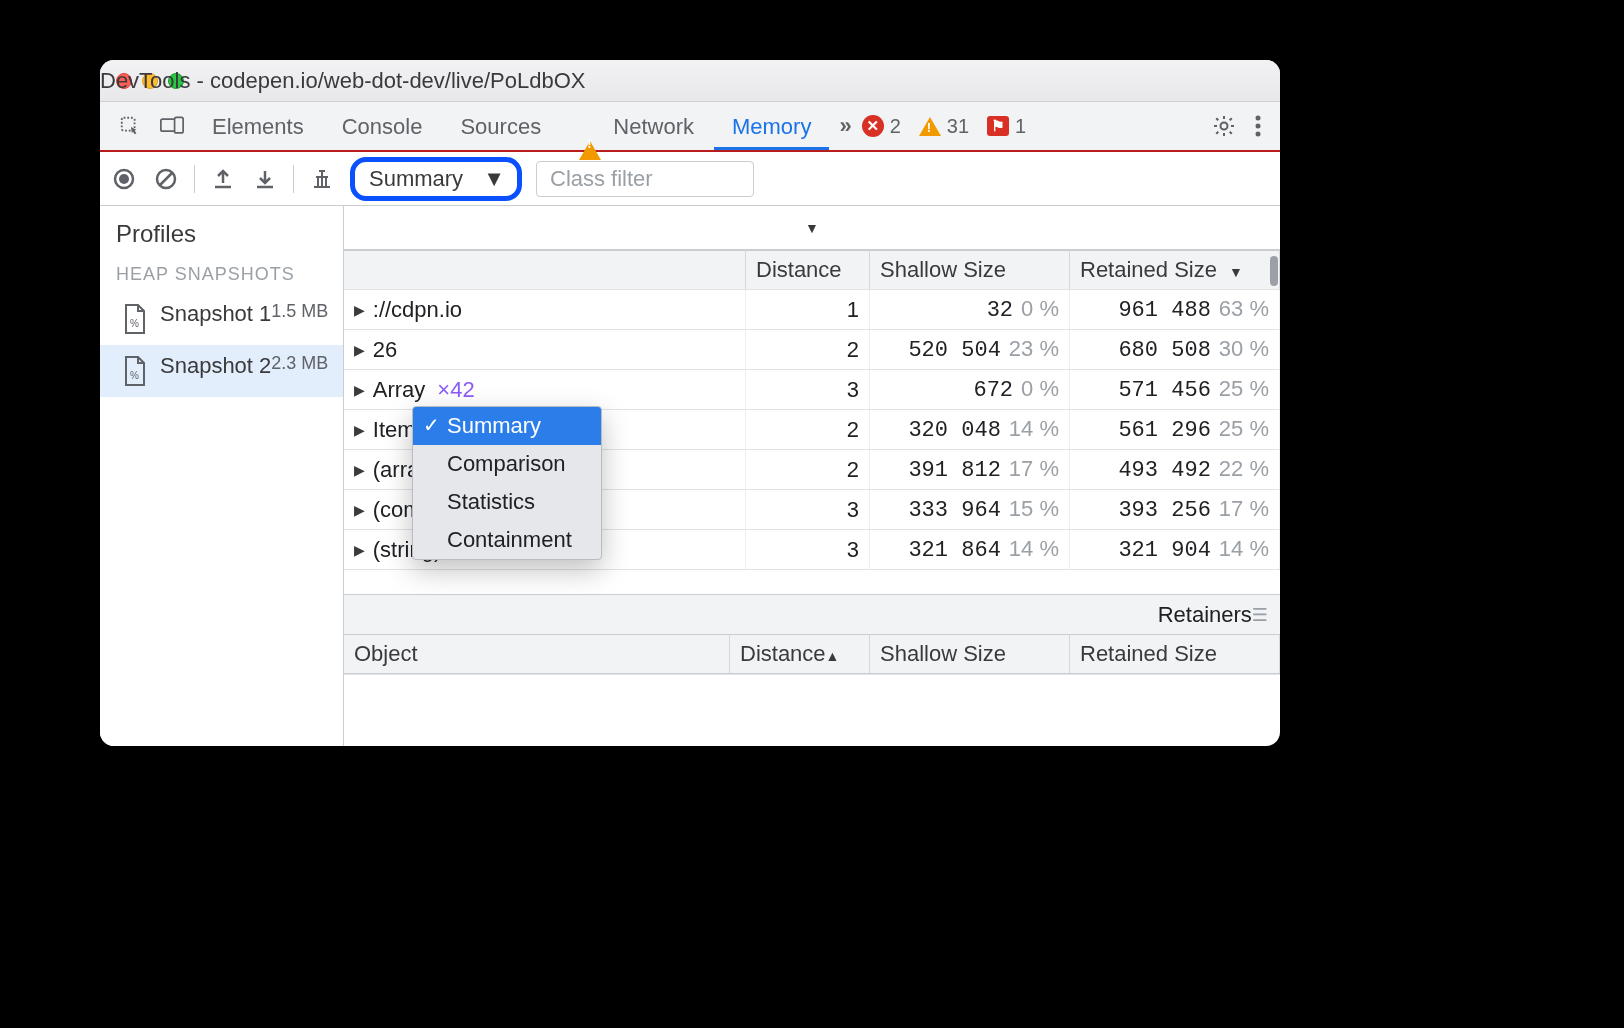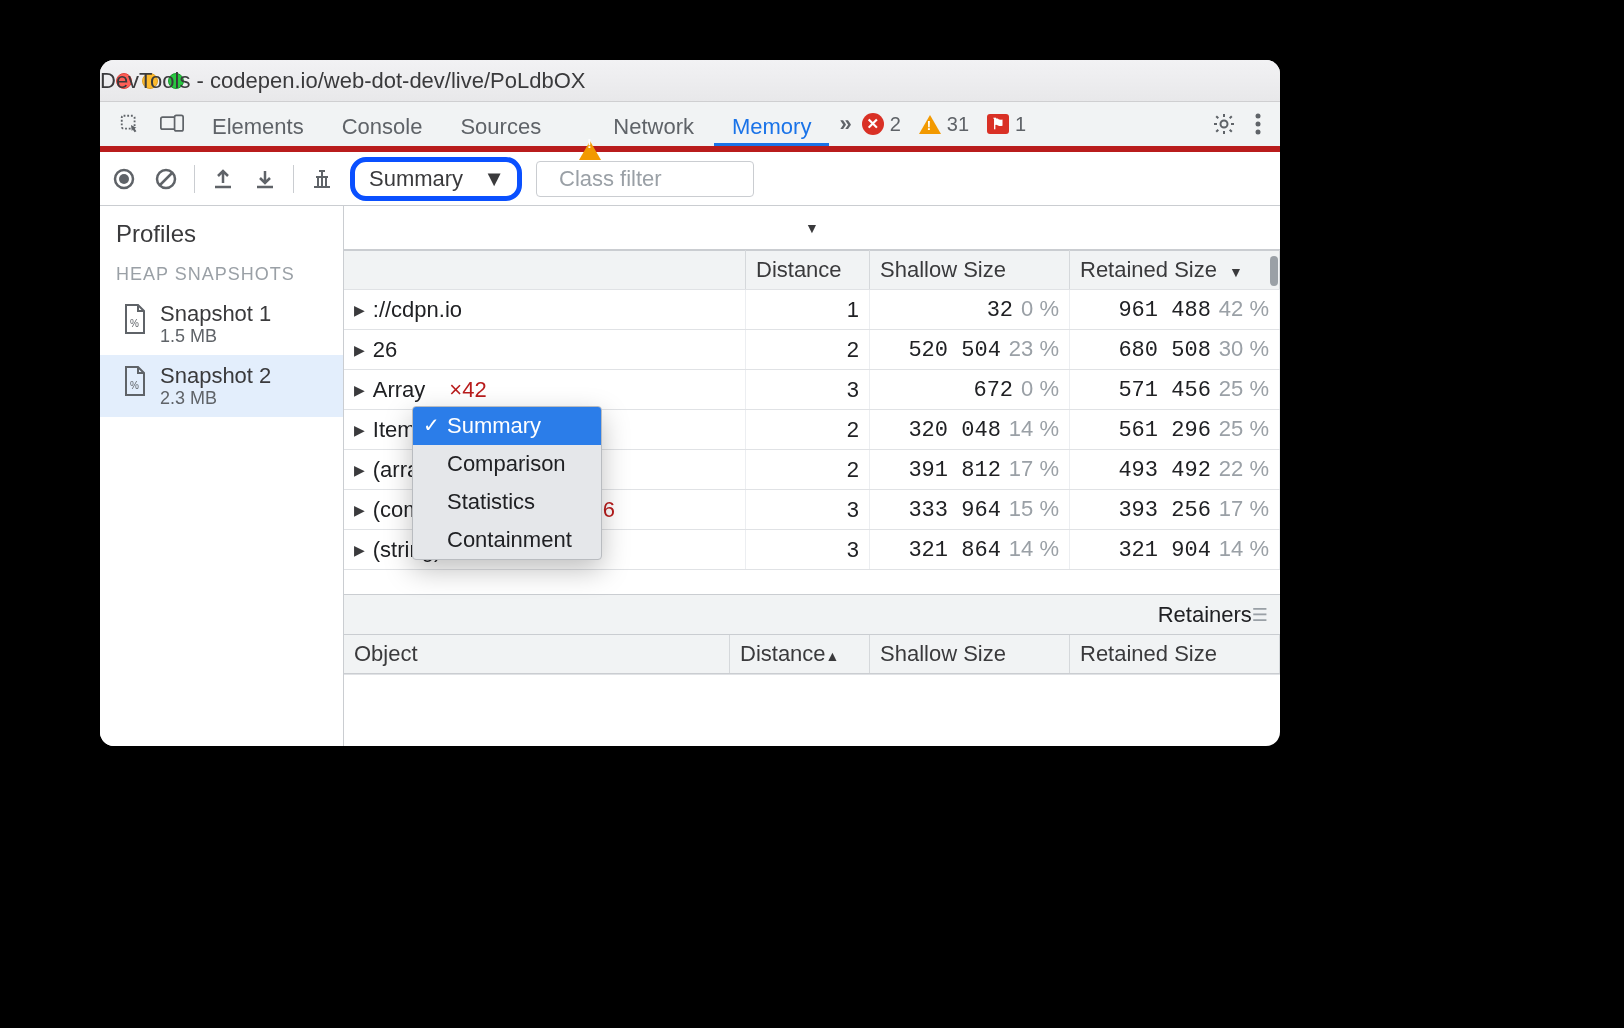--- a/index.html
+++ b/index.html
@@ -38,21 +38,21 @@
   .tl { width:16px; height:16px; border-radius:50%; }
   .tl.red { background:#ff5f57; border:1px solid #e0443e; }
   .tl.yel { background:#febc2e; border:1px solid #dfa023; }
   .tl.grn { background:#28c840; border:1px solid #1a9e2e; }
   .title { position:absolute; left:0; right:0; text-align:left; font-weight:400; font-size:22px; color:#3a3a3c; }
 
   
   .tabstrip {
     height: 50px;
     background:#f1f3f4;
-    border-bottom:6px solid #b91c1c;
+    border-bottom:2px solid #b91c1c;
     display:flex;
     align-items:center;
     padding:0 10px;
     gap:2px;
     position:relative;
   }
   .ts-icon { width:28px; height:28px; display:flex; align-items:center; justify-content:center; color:#5f6368; margin:0 6px; }
   .tab { padding:0 18px; height:100%; line-height:50px; color:#5f6368; text-align:center; font-size:22px; }
   .tab.active { color:#1a73e8; border-bottom:3px solid #1a73e8; }
   .tabstrip .spacer { flex:1; }
@@ -94,41 +94,41 @@
     justify-content:space-between;
     color:#3a3a3c;
     background:#fff;
     font-size:22px;
   }
   .class-filter {
     height:36px;
     width:218px;
     border:1px solid #cacdd1;
     border-radius:4px;
-    padding:0 22px;
+    padding:0 13px;
     font-size:22px;
     color:#3a3a3c;
   }
   .class-filter::placeholder { color:#9aa0a6; }
 
   
   .body { flex:1; display:flex; min-height:0; position:relative; }
 
   
   .sidebar { width:244px; border-right:1px solid #cacdd1; background:#fff; overflow:hidden; }
   .sb-title { padding:14px 16px 12px 16px; font-size:24px; color:#3a3a3c; }
   .sb-section { padding:4px 16px 8px 16px; font-size:18px; letter-spacing:1px; color:#9aa0a6; }
   .snap {
     display:flex; align-items:flex-start; gap:12px;
     padding:8px 14px 8px 22px;
     cursor:pointer;
   }
   .snap.selected { background:rgba(26,115,232,0.12); }
   .snap .ic { width:26px; height:34px; margin-top:2px; }
-  .snap .lbls { display:flex; flex-direction:column; line-height:1.15; }
+  .snap .lbls { display:flex; flex-direction:row; line-height:1.15; }
   .snap .name { font-size:22px; color:#3a3a3c; }
   .snap .size { font-size:18px; color:#5f6368; }
 
   
   .main { flex:1; display:flex; flex-direction:column; min-width:0; }
 
   .filterbar {
     height:44px; border-bottom:1px solid #cacdd1;
     display:flex; align-items:center; justify-content:center;
     color:#5f6368;
@@ -148,21 +148,21 @@
   table.ht td { border-right:1px solid #eceef1; }
   col.c-con { width:auto; }
   col.c-dist { width:124px; }
   col.c-sh  { width:200px; }
   col.c-re  { width:210px; }
   td.num { text-align:right; font-variant-numeric: tabular-nums; }
   td.size .pct { color:#9aa0a6; margin-left:8px; }
   td.size .val { color:#202124;font-family:Liberation Mono, monospace; }
   .row-con { display:flex; align-items:center; gap:8px; }
   .disc-tri { font-size:14px; color:#3a3a3c; }
-  .xcount { color:#b91c1c; margin-left:16px;text-align:right; }
+  .xcount { color:#8b5cf6; margin-left:4px;text-align:right; }
   th.sorted .sortcaret { font-size:14px; margin-left:6px; color:#3a3a3c;}
   .vscroll-thumb { position:absolute; right:2px; top:6px; width:8px; height:30px; background:#9aa0a6; border-radius:4px; }
 
   
   .retain {
     border-top:1px solid #cacdd1;
   }
   .retain-title { height:40px; display:flex; align-items:center; justify-content:flex-end; padding:0 12px; background:#f1f3f4; border-bottom:1px solid #cacdd1;}
   .retain-ham { color:#9aa0a6; font-size:18px; }
   table.rt { width:100%; border-collapse:collapse; table-layout:fixed; }
@@ -380,21 +380,21 @@
           <tbody id="heap-tbody">
               <tr>
                 <td>
                   <div class="row-con">
                     <span class="disc-tri">▶</span>
                     <span>://cdpn.io</span>
                   </div>
                 </td>
                 <td class="num">1</td>
                 <td class="num size"><span class="val">32</span><span class="pct">0 %</span></td>
-                <td class="num size"><span class="val">961 488</span><span class="pct">42 %</span></td>
+                <td class="num size"><span class="val">961 488</span><span class="pct">63 %</span></td>
               </tr>
               <tr>
                 <td>
                   <div class="row-con">
                     <span class="disc-tri">▶</span>
                     <span>26</span>
                   </div>
                 </td>
                 <td class="num">2</td>
                 <td class="num size"><span class="val">520 504</span><span class="pct">23 %</span></td>

